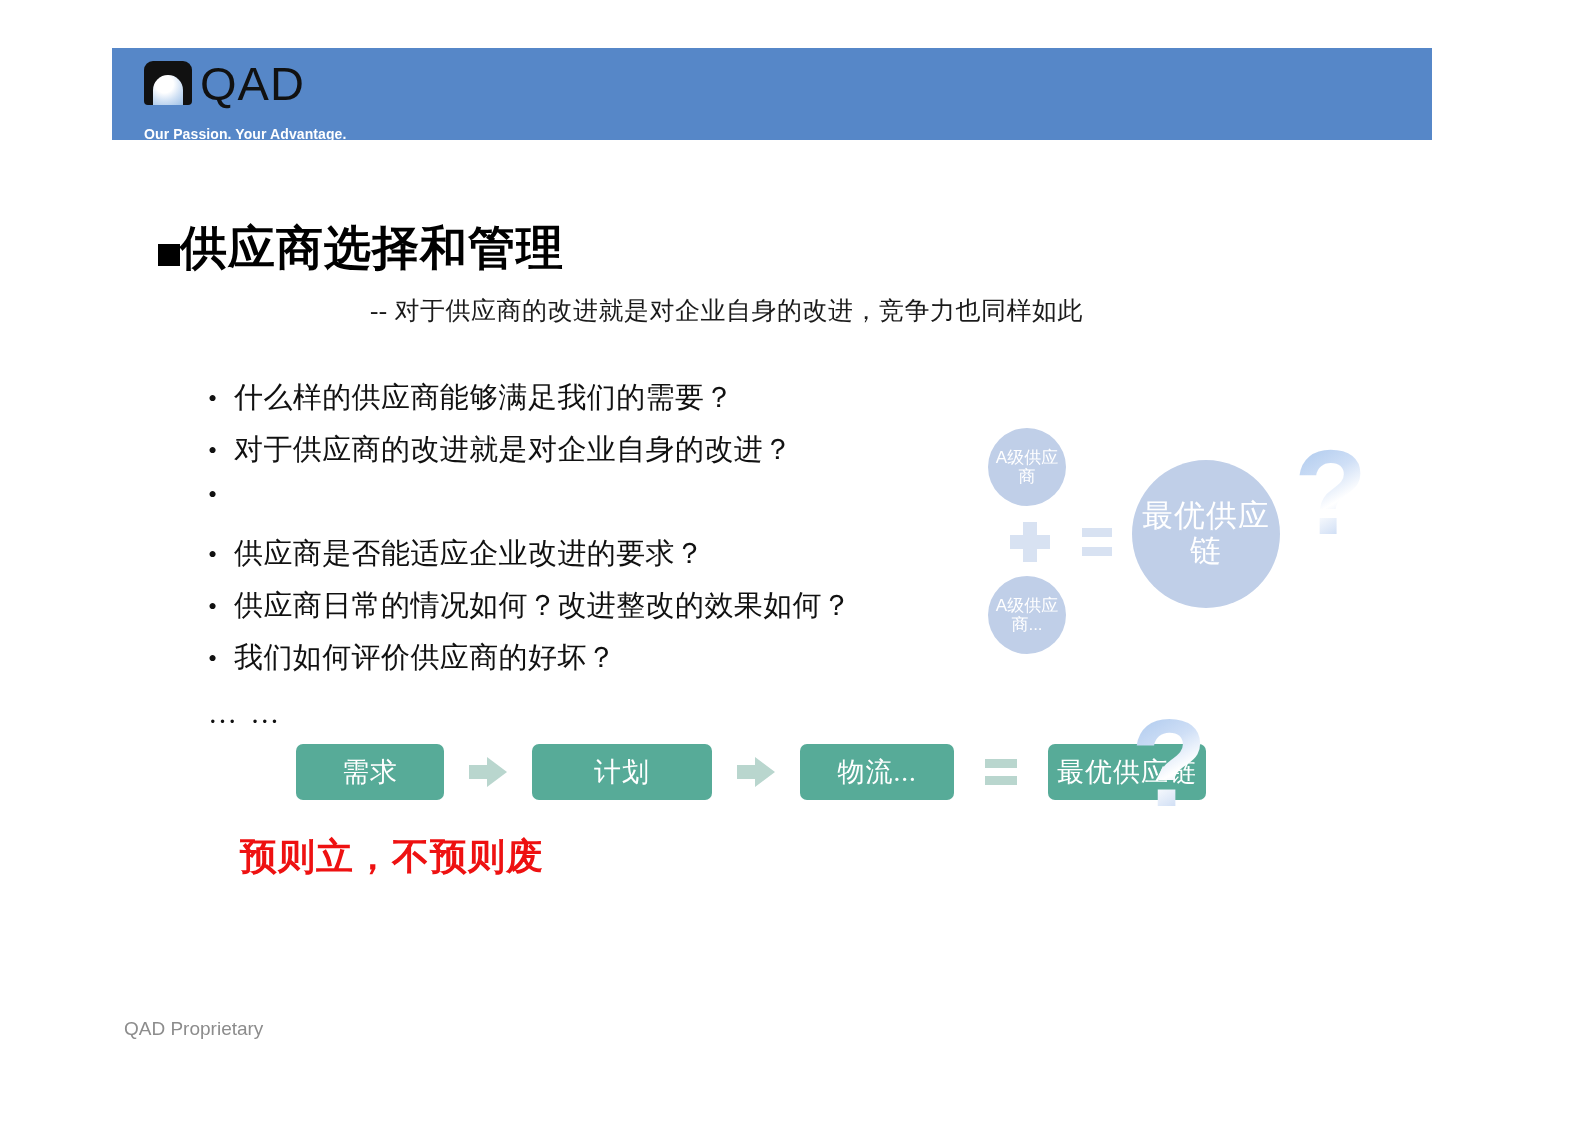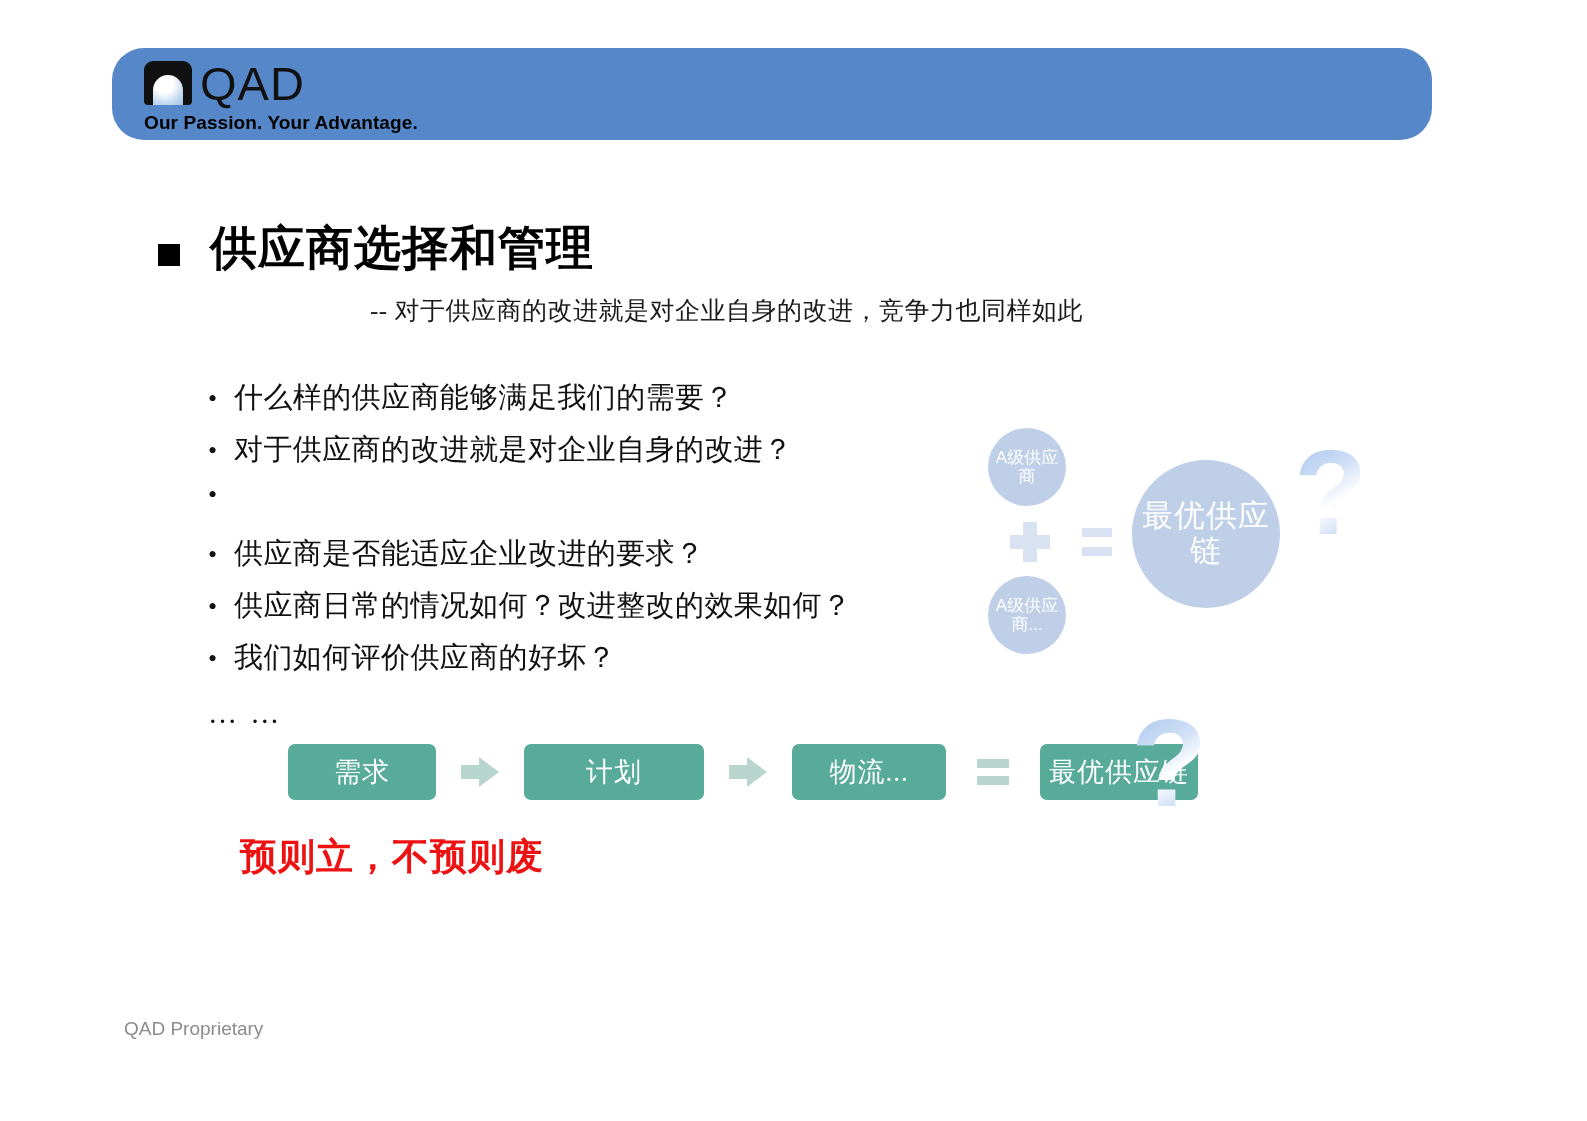--- a/index.html
+++ b/index.html
@@ -16,21 +16,20 @@
   }
 
   
   .header-band {
     position: absolute;
     left: 112px;
     top: 48px;
     width: 1320px;
     height: 92px;
     background: #5687c8;
-    border-radius: 32px;
   }
   .logo-wrap {
     position: absolute;
     left: 32px;
     top: 11px;
     width: 300px;
     height: 72px;
   }
   .logo-row {
     display: flex;
@@ -61,44 +60,43 @@
     font-family: "Liberation Sans", sans-serif;
     font-size: 47px;
     letter-spacing: 1px;
     color: #111111;
     margin-left: 8px;
     line-height: 1;
     font-weight: 400;
   }
   .logo-tagline {
     font-family: "Liberation Sans", sans-serif;
-    font-size: 19px;
+    font-size: 14px;
     font-weight: bold;
-    color: #000000;
-    margin-top: 5px;
+    color: #ffffff;
+    margin-top: 19px;
     letter-spacing: 0.1px;
   }
 
   
   .title-row {
     position: absolute;
     left: 158px;
     top: 222px;
     display: flex;
     align-items: flex-start;
   }
   .title-bullet {
     width: 22px;
     height: 22px;
     background: #000000;
     margin-top: 22px;
     flex: none;
   }
   .title-text {
-    margin-left: 30px;
     font-family: "DejaVu Serif", "Liberation Serif", serif;
     font-weight: bold;
     font-size: 47px;
     color: #000000;
     line-height: 1.12;
     letter-spacing: 1px;
   }
   .subtitle {
     position: absolute;
     left: 370px;
@@ -232,21 +230,21 @@
     font-size: 120px;
   }
   .qmark-bottom {
     left: 1131px; top: 700px;
     font-size: 125px;
   }
 
   
   .flow {
     position: absolute;
-    left: 288px;
+    left: 296px;
     top: 744px;
     display: flex;
     align-items: center;
     gap: 9px;
   }
   .flow-box {
     height: 56px;
     background: #57ab98;
     border-radius: 7px;
     color: #ffffff;

